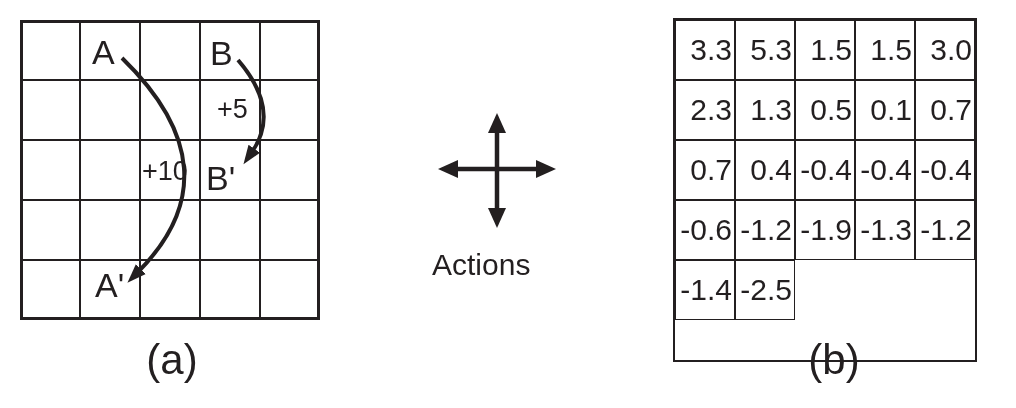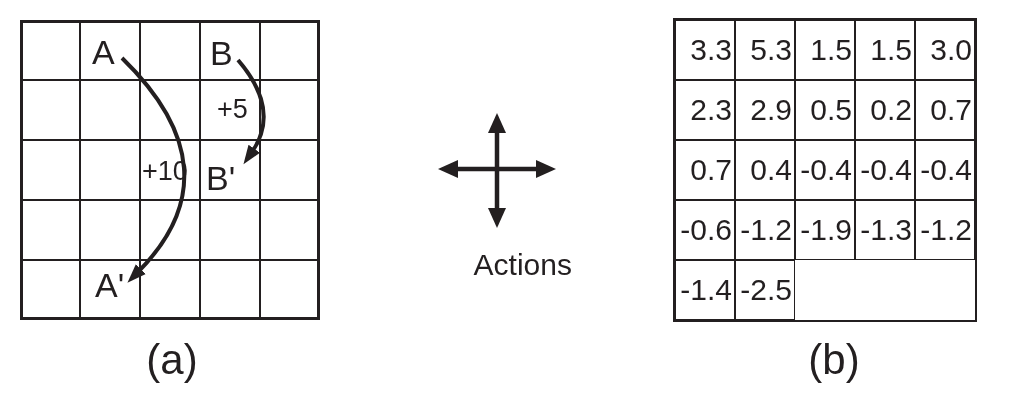--- a/index.html
+++ b/index.html
@@ -38,30 +38,30 @@
     color: #231f20;
     white-space: nowrap;
   }
   .caption-a { left: 172px; }
   .caption-b { left: 834px; }
   .actions-label {
     position: absolute;
     left: 432px;
     top: 248px;
     width: 140px;
-    text-align: right;
+    text-align: left;
     font-size: 30px;
     color: #231f20;
   }
   .value-grid {
     position: absolute;
     left: 673px;
     top: 18px;
     width: 304px;
-    height: 304px;
+    height: 344px;
     box-sizing: border-box;
     border: 2px solid #231f20;
     display: grid;
     grid-template-columns: repeat(5, 60px);
     grid-auto-rows: 60px;
     background: #ffffff;
   }
   .value-grid .cell {
     box-sizing: border-box;
     border: 1px solid #231f20;
@@ -118,23 +118,23 @@
     </g>
   </svg>
 
   <div class="value-grid">
       <div class="cell">3.3</div>
       <div class="cell">5.3</div>
       <div class="cell">1.5</div>
       <div class="cell">1.5</div>
       <div class="cell">3.0</div>
       <div class="cell">2.3</div>
-      <div class="cell">2.9</div>
+      <div class="cell">1.3</div>
       <div class="cell">0.5</div>
-      <div class="cell">0.2</div>
+      <div class="cell">0.1</div>
       <div class="cell">0.7</div>
       <div class="cell">0.7</div>
       <div class="cell">0.4</div>
       <div class="cell">-0.4</div>
       <div class="cell">-0.4</div>
       <div class="cell">-0.4</div>
       <div class="cell">-0.6</div>
       <div class="cell">-1.2</div>
       <div class="cell">-1.9</div>
       <div class="cell">-1.3</div>

